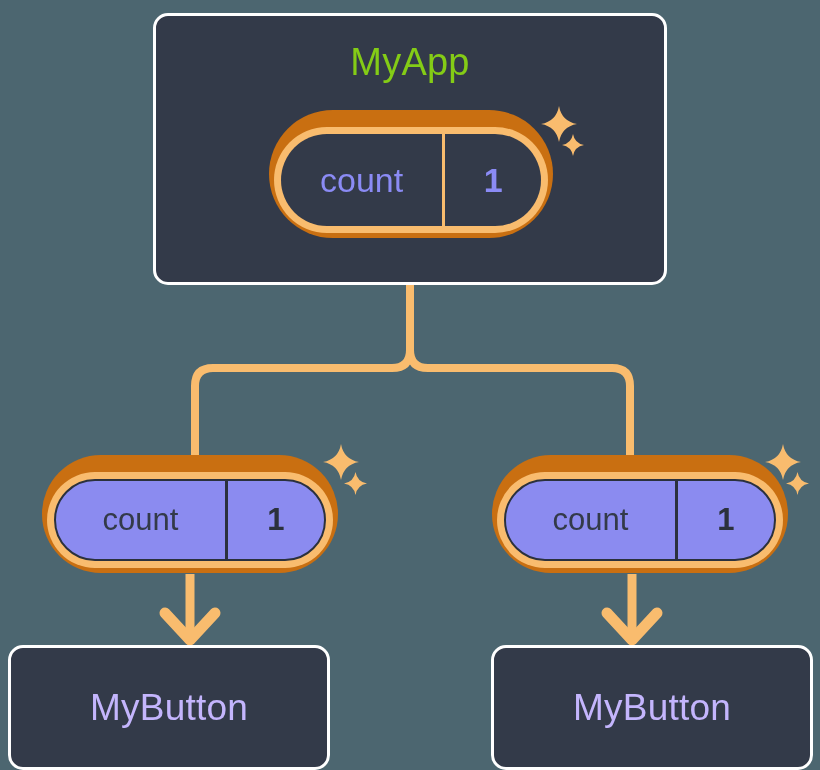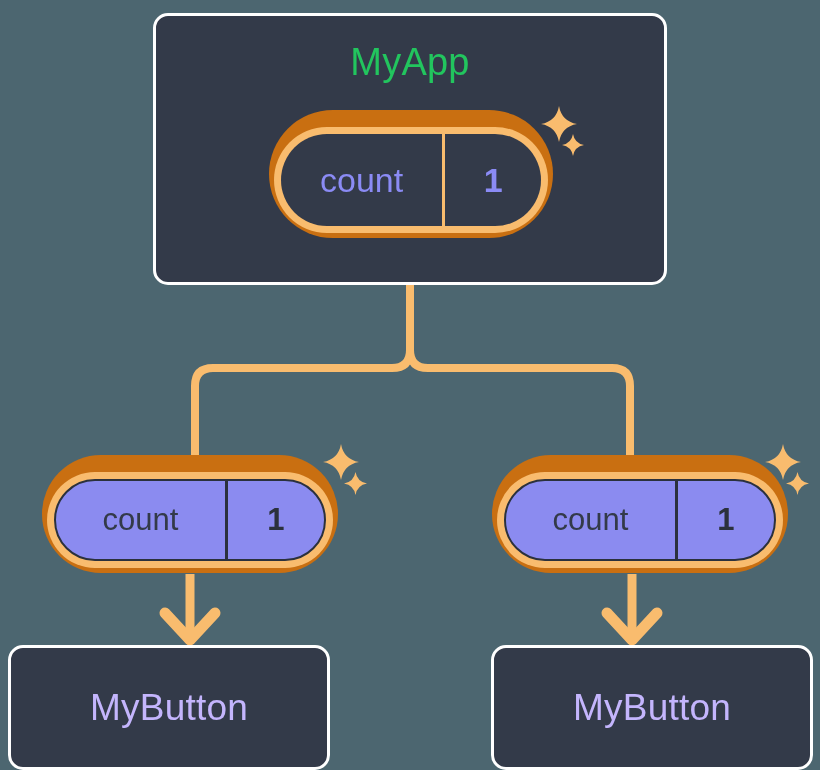--- a/index.html
+++ b/index.html
@@ -47,21 +47,21 @@
     width: 514px;
     height: 272px;
   }
 
   .card-title {
     position: absolute;
     left: 0;
     right: 0;
     top: 26px;
     text-align: center;
-    color: #22c55e;
+    color: #84cc16;
     font-size: 38px;
     font-weight: 400;
     letter-spacing: 0.2px;
     line-height: 1.1;
   }
 
   .card-button {
     width: 322px;
     height: 125px;
     display: flex;

